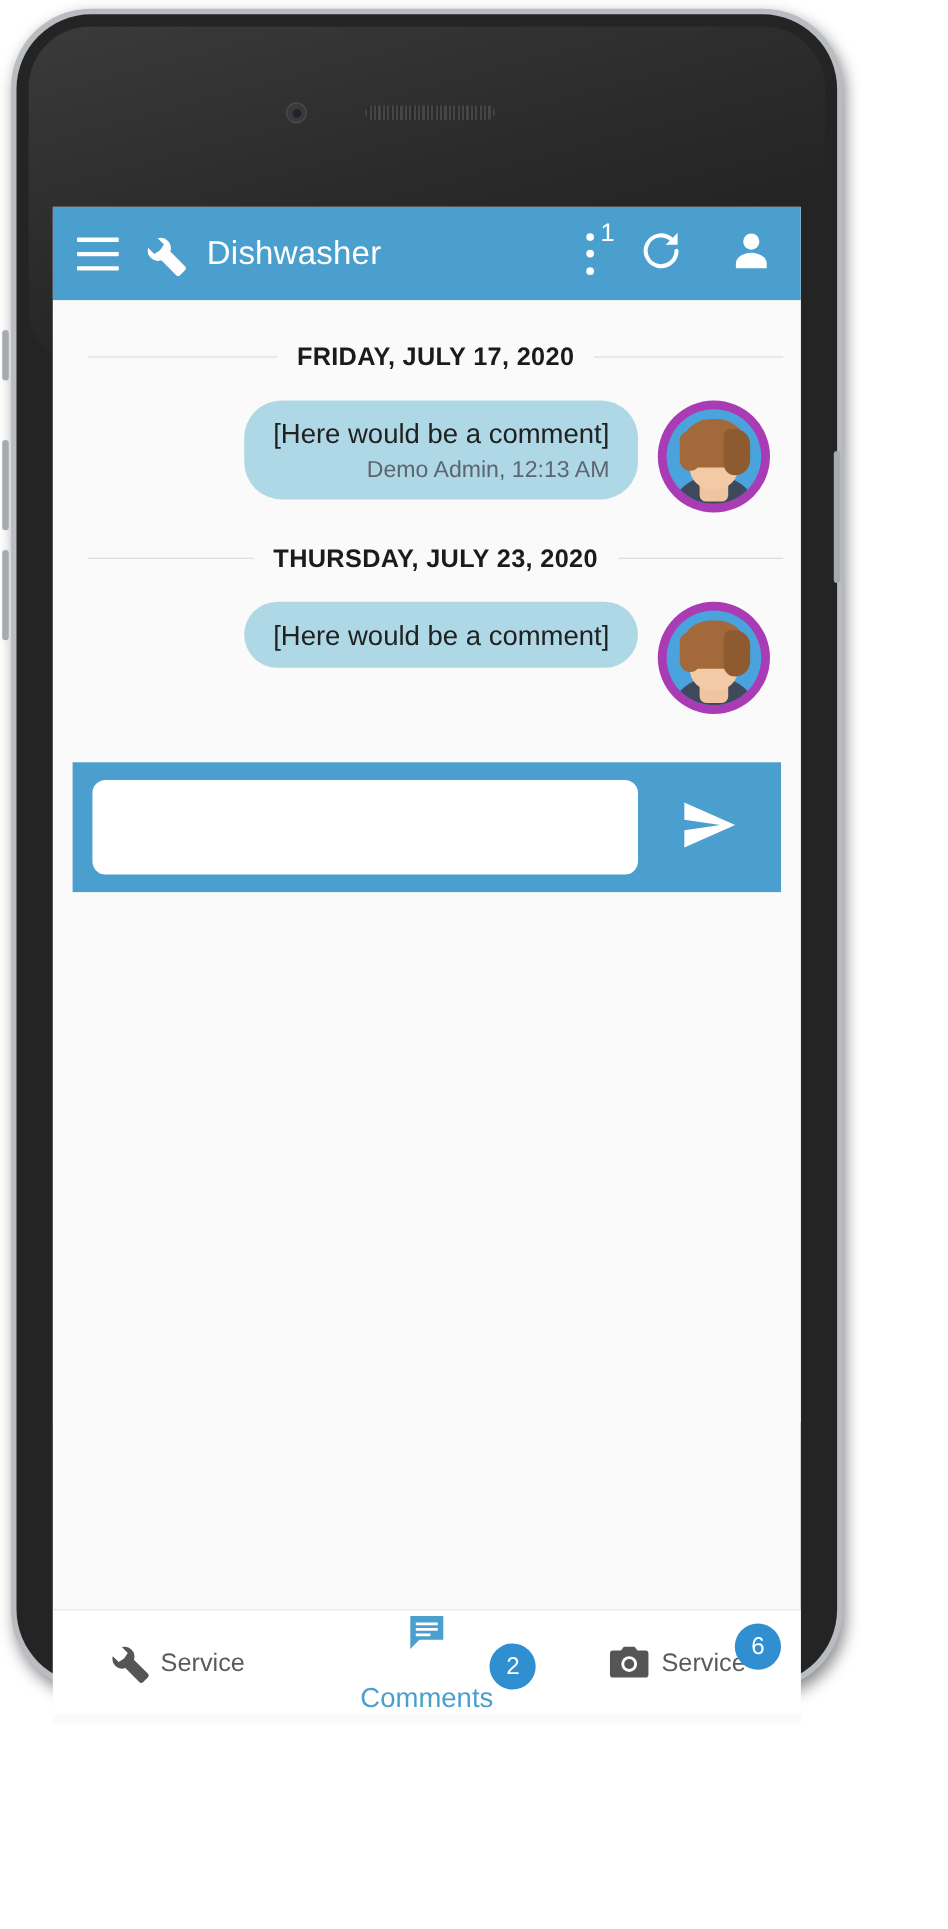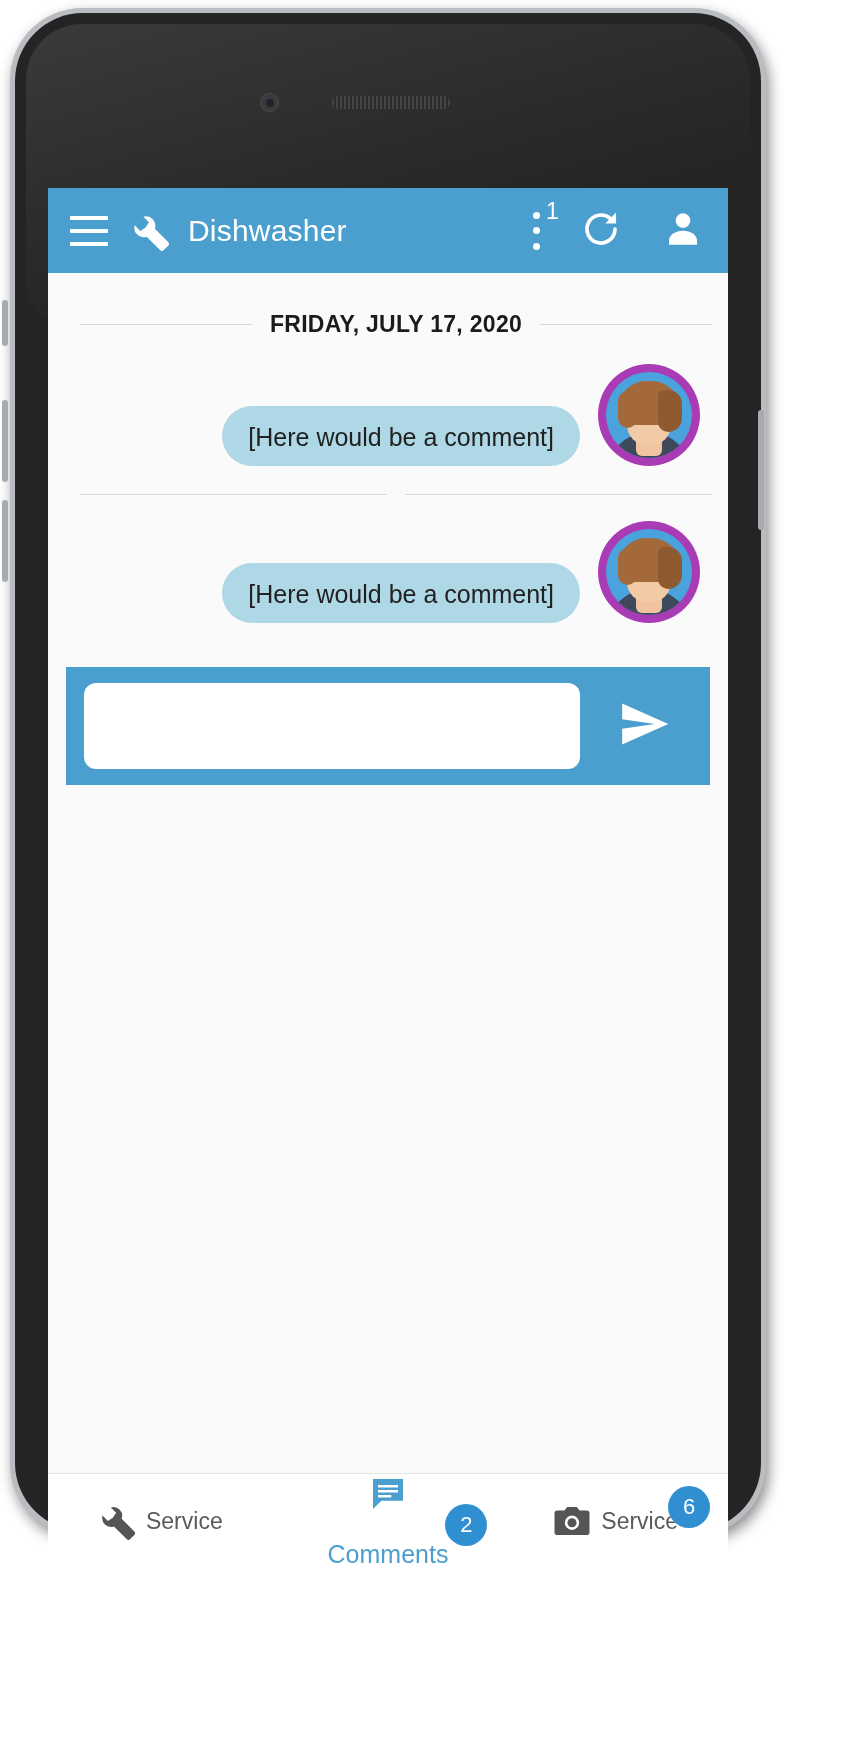--- a/index.html
+++ b/index.html
@@ -144,21 +144,21 @@
   .day-divider .label {
     color: #1b1b1b;
     font-size: 23px;
     font-weight: 700;
     letter-spacing: .3px;
     white-space: nowrap;
   }
 
   .msg-row {
     display: flex;
-    align-items: flex-end;
+    align-items: flex-start;
     justify-content: flex-end;
     gap: 18px;
     padding: 26px 28px 0 28px;
   }
   .bubble {
     background: #afd8e6;
     border-radius: 34px;
     padding: 16px 26px 14px 26px;
     max-width: 400px;
   }
@@ -258,21 +258,21 @@
   .send-btn {
     width: 130px; height: 118px;
     display: flex; align-items: center; justify-content: center;
     cursor: pointer;
     flex: 0 0 auto;
   }
 
   
   .tabbar {
     position: absolute;
-    left: 0; bottom: 0;
+    left: 0; bottom: 10px;
     width: 680px; height: 95px;
     background: #ffffff;
     border-top: 1px solid #e3e3e3;
     display: flex;
     align-items: center;
   }
   .tab {
     flex: 1 1 0;
     height: 95px;
     position: relative;
@@ -371,35 +371,37 @@
 
       <div class="day-divider">
         <span class="line"></span>
         <span class="label">FRIDAY, JULY 17, 2020</span>
         <span class="line"></span>
       </div>
 
       <div class="msg-row">
         <div class="bubble">
           <div class="bubble-text">[Here would be a comment]</div>
+          <div class="bubble-meta">Demo Admin, 12:13 AM</div>
         </div>
         <div class="avatar">
           <div class="inner">
             <div class="shoulders"></div>
             <div class="neck"></div>
             <div class="face"></div>
             <div class="hair"></div>
             <div class="hair-side"></div>
             <div class="hair-back"></div>
           </div>
         </div>
       </div>
 
       <div class="day-divider">
         <span class="line"></span>
+        <span class="label">THURSDAY, JULY 23, 2020</span>
         <span class="line"></span>
       </div>
 
       <div class="msg-row">
         <div class="bubble">
           <div class="bubble-text">[Here would be a comment]</div>
         </div>
         <div class="avatar">
           <div class="inner">
             <div class="shoulders"></div>

